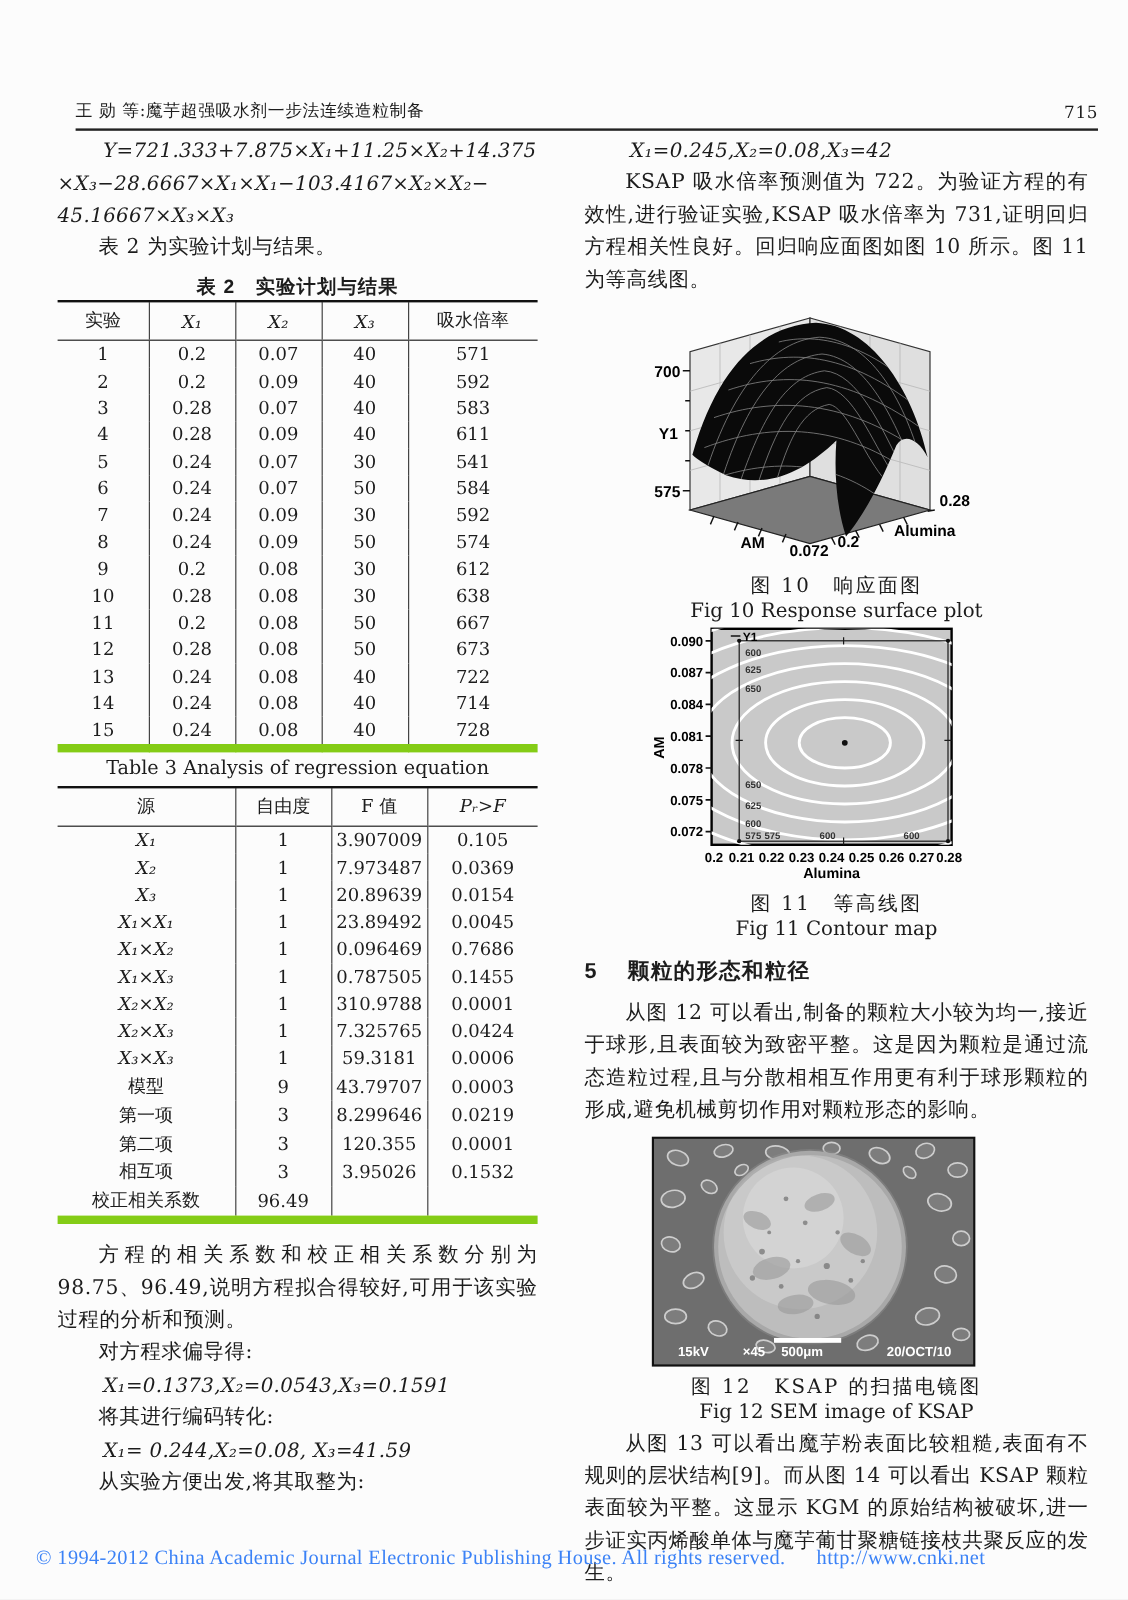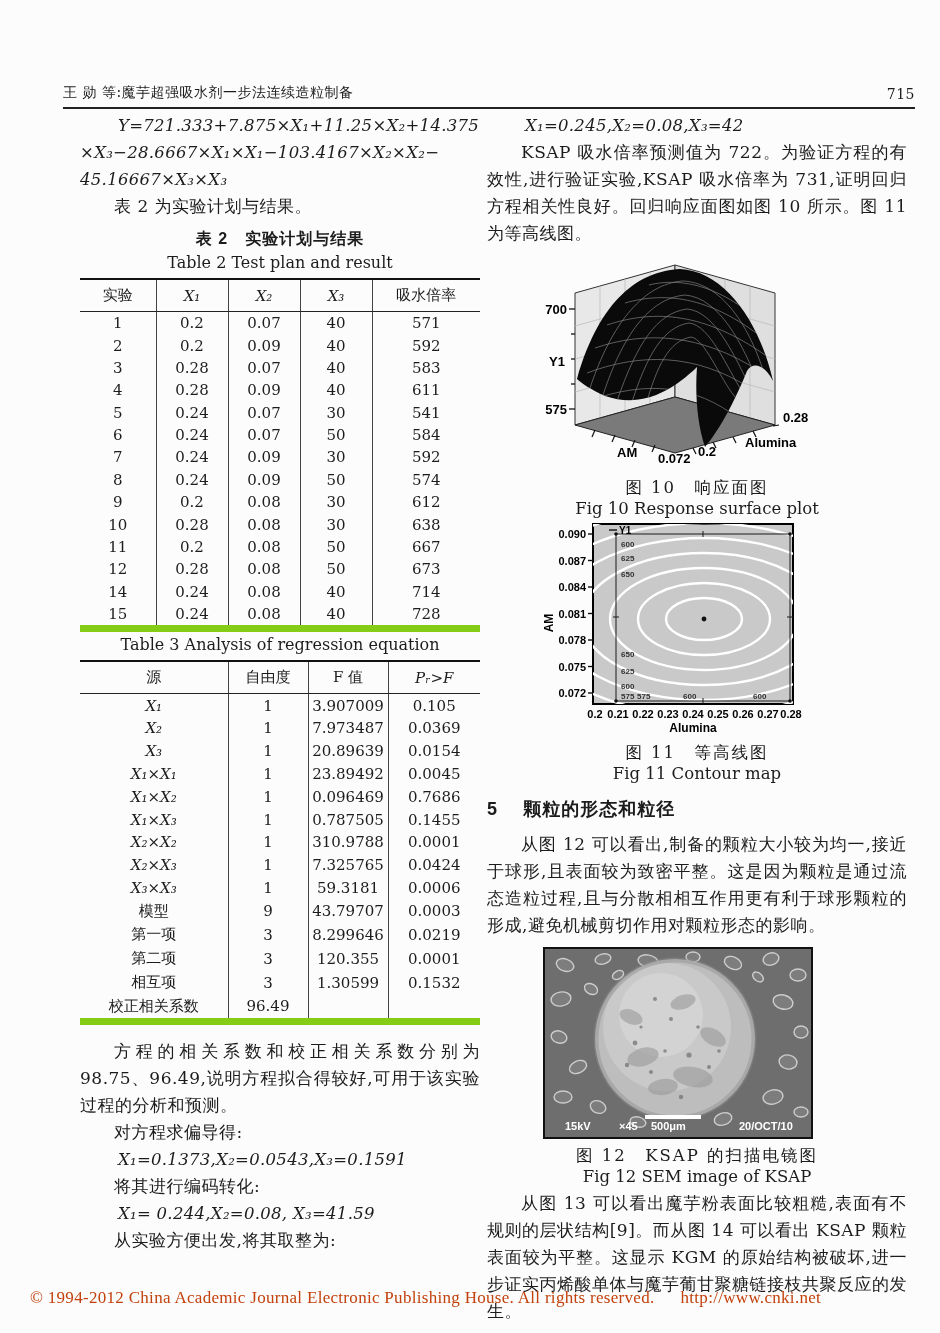--- a/index.html
+++ b/index.html
@@ -11,21 +11,21 @@
   }
   
   .running-head {
     position:absolute; left:63px; top:84px; width:852px;
     display:flex; justify-content:space-between; align-items:flex-end;
     font-size:14px; letter-spacing:.5px;
     border-bottom:2px solid #222; padding-bottom:5px;
   }
   
   .col { position:absolute; top:112px; }
-  .col-left  { left:80px;  width:400px; }
+  .col-left  { left:48px;  width:400px; }
   .col-right { left:487px; width:420px; }
 
   p.body-text {
     font-size:17px; line-height:27px; text-align:justify;
     letter-spacing:.5px;
   }
   .ind { text-indent:2em; }
   .eq {
     font-size:16.5px; line-height:27px; font-style:italic;
     font-family:"DejaVu Serif","DejaVu Sans",serif; letter-spacing:.3px;
@@ -61,21 +61,21 @@
   svg text { font-family:"Liberation Sans","DejaVu Sans",sans-serif; }
   .sec-head {
     font-family:"Liberation Sans","DejaVu Sans",sans-serif;
     font-weight:bold; font-size:18px; margin:14px 0 10px; letter-spacing:1px;
   }
   .sec-head .num { margin-right:1.4em; }
 
   
   .footer {
     position:absolute; left:30px; top:1288px; width:880px;
-    font-size:17px; color:#c2410c; letter-spacing:.3px;
+    font-size:17px; color:#3b82f6; letter-spacing:.3px;
     font-family:"Liberation Serif","DejaVu Serif",serif;
   }
   .footer .url { margin-left:26px; } .mt10{margin-top:13px;} .mt12{margin-top:12px;}
 </style>
 </head>
 <body>
 
 <div class="page">
 
   <div class="running-head">
@@ -87,21 +87,20 @@
 
     <div>
       <div class="eq first">Y=721.333+7.875×X₁+11.25×X₂+14.375</div>
       <div class="eq">×X₃−28.6667×X₁×X₁−103.4167×X₂×X₂−</div>
       <div class="eq">45.16667×X₃×X₃</div>
     </div>
 
     <p class="body-text ind">表 2 为实验计划与结果。</p>
 
     <div class="tbl-title-cn">表 2　实验计划与结果</div>
-    <div class="tbl-title-en">Table 2 Test plan and result</div>
 
     <table class="paper" id="table2">
       <colgroup>
         <col style="width:19%">
           <col style="width:18%">
           <col style="width:18%">
         <col style="width:18%">
           <col style="width:27%">
       </colgroup>
       <thead>
@@ -192,20 +191,27 @@
             <td>667</td>
           </tr>
           <tr>
             <td>12</td>
             <td>0.28</td>
             <td>0.08</td>
             <td>50</td>
             <td>673</td>
           </tr>
           <tr>
+            <td>13</td>
+            <td>0.24</td>
+            <td>0.08</td>
+            <td>40</td>
+            <td>722</td>
+          </tr>
+          <tr>
             <td>14</td>
             <td>0.24</td>
             <td>0.08</td>
             <td>40</td>
             <td>714</td>
           </tr>
           <tr>
             <td>15</td>
             <td>0.24</td>
             <td>0.08</td>
@@ -301,21 +307,21 @@
           </tr>
           <tr>
             <td>第二项</td>
             <td>3</td>
             <td>120.355</td>
             <td>0.0001</td>
           </tr>
           <tr>
             <td>相互项</td>
             <td>3</td>
-            <td>1.30599</td>
+            <td>3.95026</td>
             <td>0.1532</td>
           </tr>
           <tr>
             <td>校正相关系数</td>
             <td>96.49</td>
             <td></td>
             <td></td>
           </tr>
         </tbody>
     </table>

